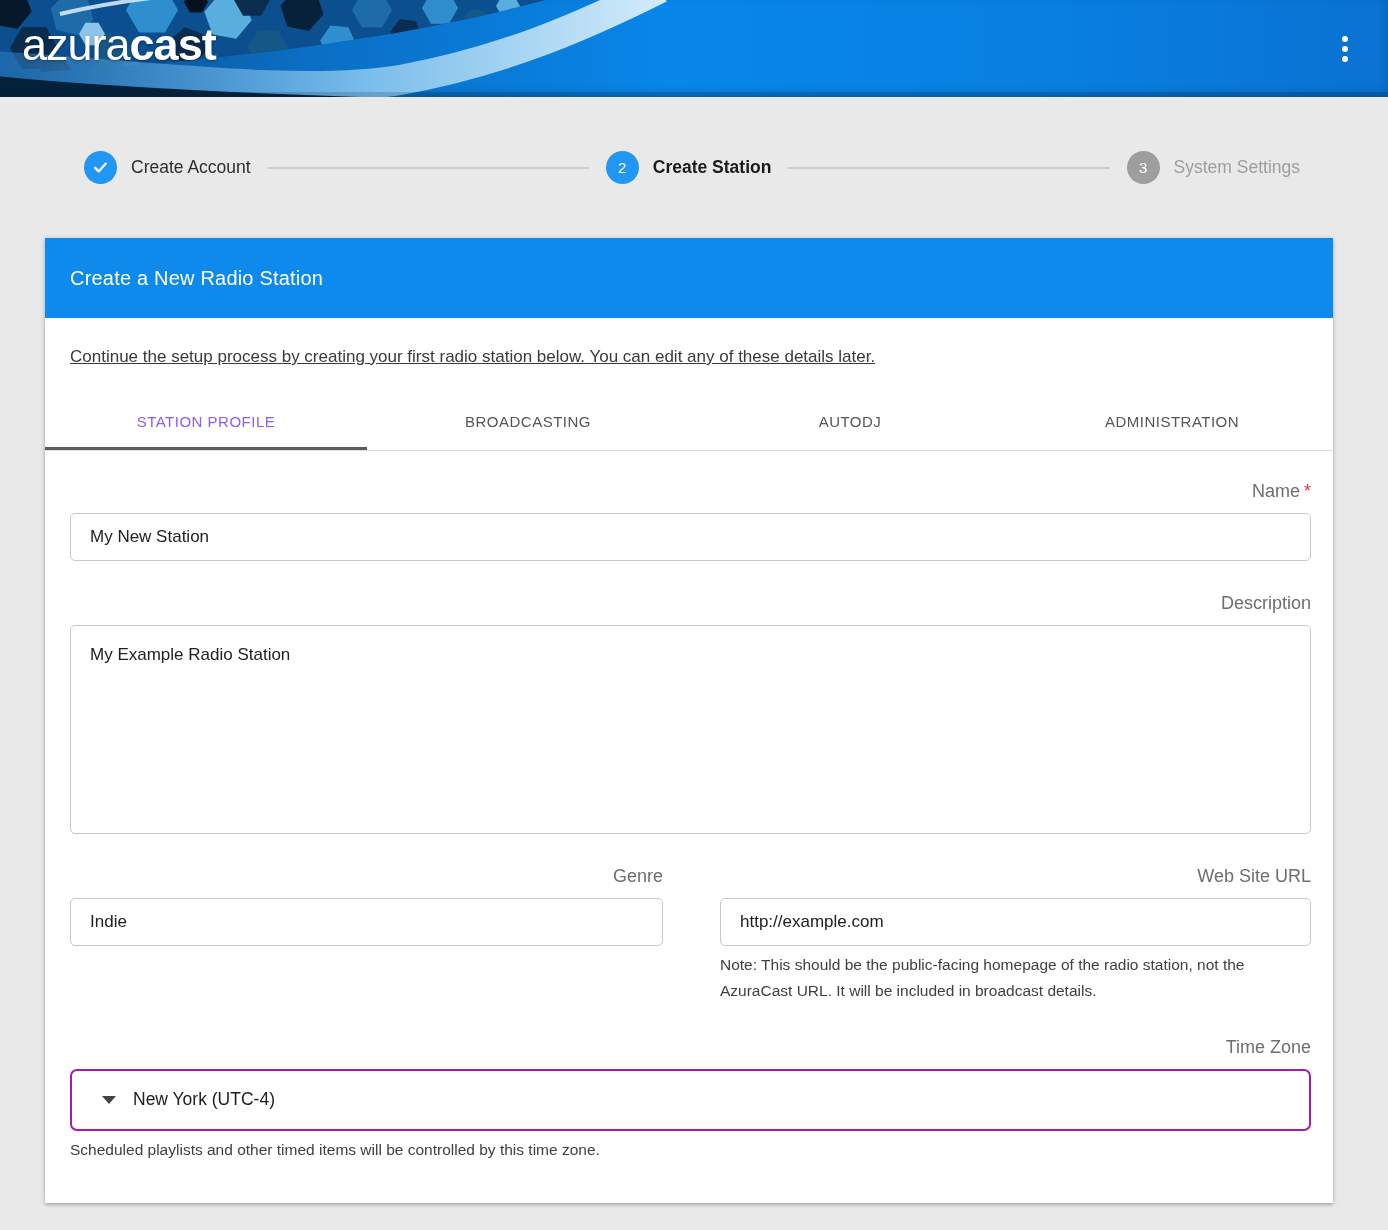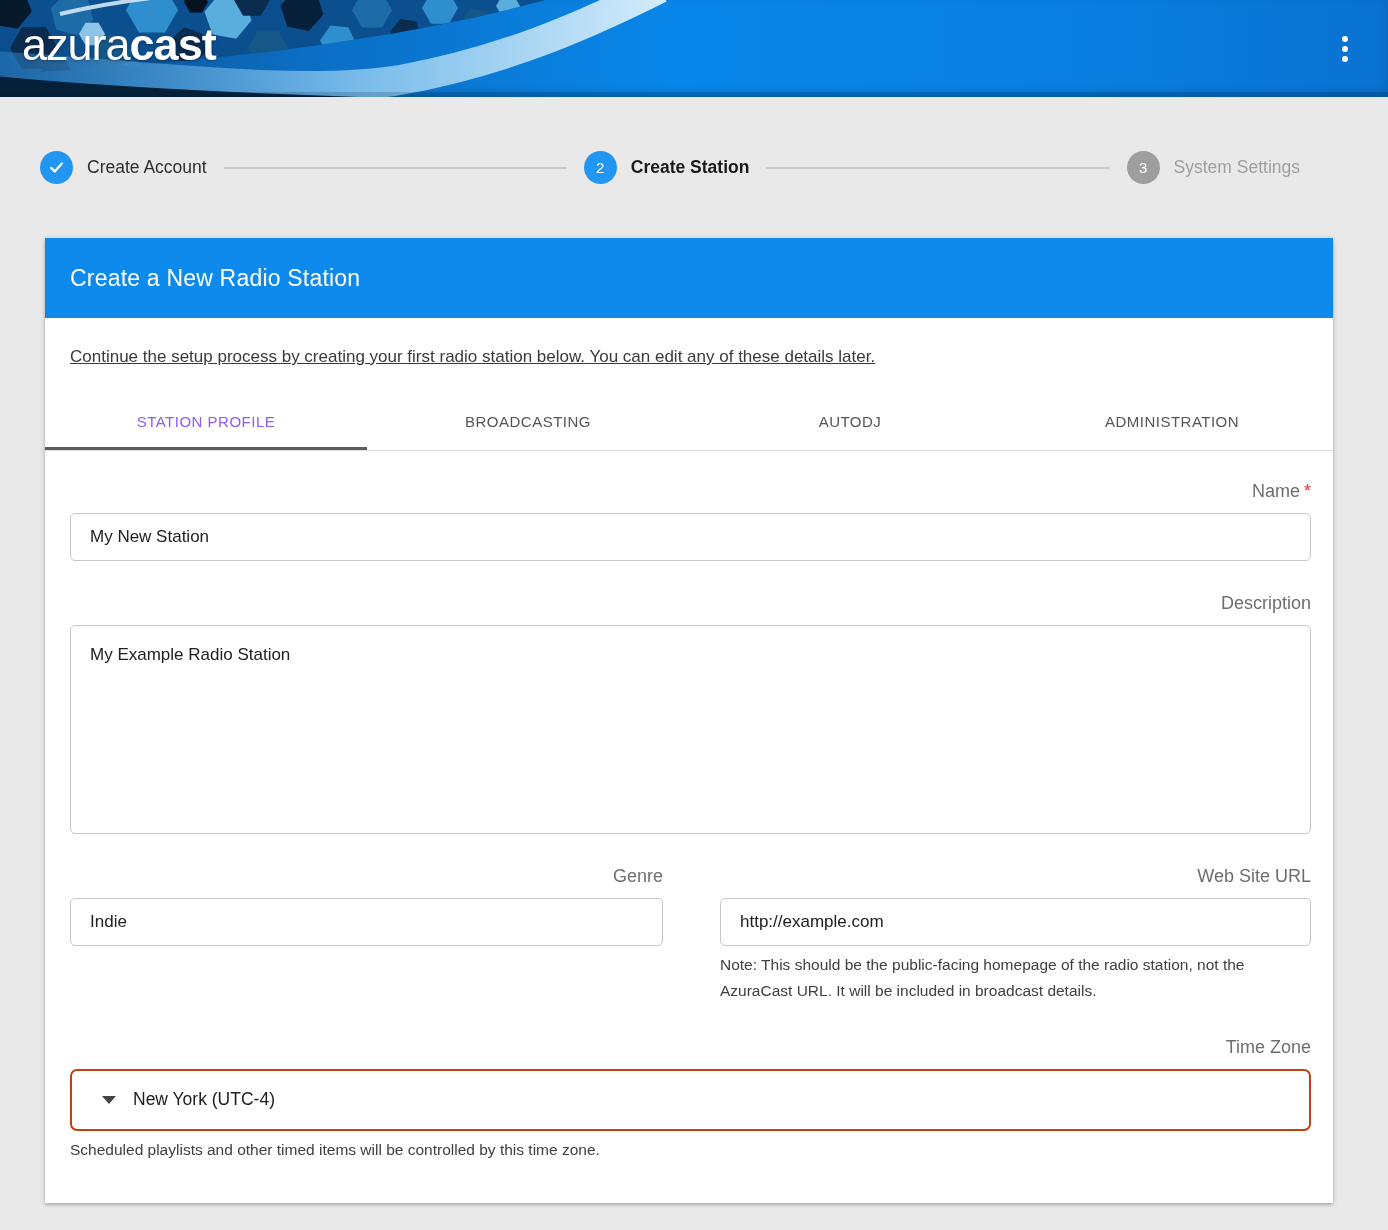--- a/index.html
+++ b/index.html
@@ -30,21 +30,21 @@
   .kebab {
     position: absolute; right: 34px; top: 33px; width: 18px; height: 32px;
     display: flex; flex-direction: column; align-items: center; justify-content: center; gap: 4px;
     cursor: pointer;
   }
   .kebab i { width: 6px; height: 6px; border-radius: 50%; background: #fff; display: block; }
 
   
   .stepper {
     height: 141px; display: flex; align-items: center;
-    padding: 0 88px 0 40px; box-sizing: border-box;
+    padding: 0 88px 0 84px; box-sizing: border-box;
   }
   .step { display: flex; align-items: center; white-space: nowrap; }
   .step-circle {
     width: 33px; height: 33px; border-radius: 50%;
     display: flex; align-items: center; justify-content: center;
     color: #fff; font-size: 15px; flex: none;
   }
   .step.complete .step-circle, .step.active .step-circle { background: #2196f3; }
   .step.upcoming .step-circle { background: #9e9e9e; }
   .step-label { margin-left: 14px; font-size: 17.5px; color: #2e2e2e; }
@@ -54,21 +54,21 @@
 
   
   .card {
     margin: 0 55px 0 45px; background: #fff;
     box-shadow: 0 1px 5px rgba(0,0,0,.22), 0 2px 2px rgba(0,0,0,.12);
   }
   .card-header {
     height: 80px; background: #0d8aeb; display: flex; align-items: center;
     padding: 0 25px;
   }
-  .card-title { color: #fff; font-size: 23px; font-weight: 500; letter-spacing: .2px; }
+  .card-title { color: #fff; font-size: 20px; font-weight: 500; letter-spacing: .2px; }
   .intro { padding: 29px 14px 0 25px; font-size: 17px; color: #3a3a3a; text-decoration: underline; }
 
   .tabs { display: flex; margin-top: 27px; border-bottom: 1px solid #dedede; }
   .tab {
     flex: 1; text-align: center; padding: 19px 0 20px;
     font-size: 15px; font-weight: 500; letter-spacing: .5px; color: #555;
     cursor: pointer; text-transform: uppercase;
   }
   .tab.active { color: #8b5cf6; box-shadow: inset 0 -3px 0 #5c5c5c; }
 
@@ -84,21 +84,21 @@
   }
   textarea.text-input { height: 209px; padding: 17px 19px; resize: none; line-height: 1.4; }
   .fgroup { margin-top: 32px; }
   .fgroup.first { margin-top: 0; }
   .two-col { display: flex; margin-top: 32px; }
   .col-genre { width: 593px; margin-right: 57px; flex: none; }
   .col-url { flex: 1; min-width: 0; }
   .note { margin-top: 6px; font-size: 15.5px; color: #404040; line-height: 1.7; }
 
   .tz-select {
-    margin-top: 0; height: 62px; border: 2px solid #c2410c; border-radius: 7px;
+    margin-top: 0; height: 62px; border: 2px solid #a21caf; border-radius: 7px;
     display: flex; align-items: center; padding: 0 17px; cursor: pointer;
     background: #fff; box-sizing: border-box;
   }
   .caret-down {
     width: 0; height: 0; margin: 0 17px 0 13px;
     border-left: 7px solid transparent; border-right: 7px solid transparent;
     border-top: 8px solid #454545; flex: none;
   }
   .tz-value { font-size: 17.5px; color: #1e1e1e; }
 </style>

